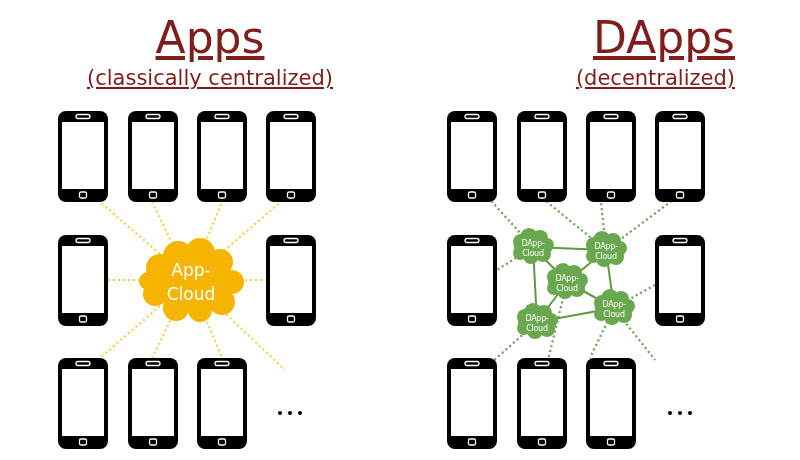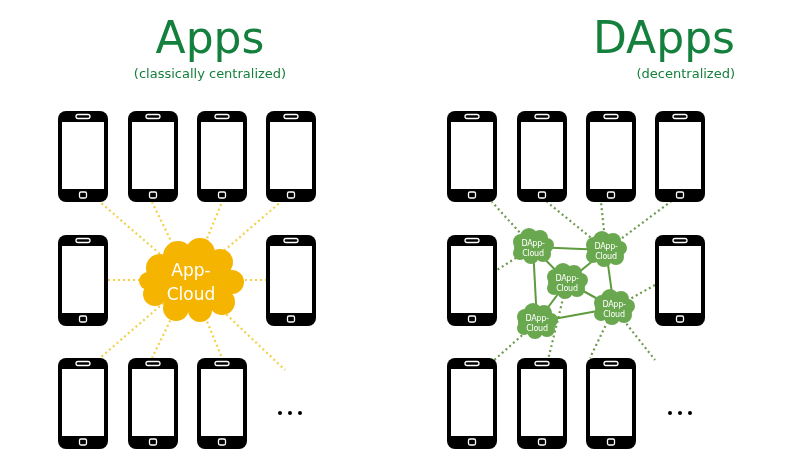--- a/index.html
+++ b/index.html
@@ -1,19 +1,19 @@
 <!DOCTYPE html>
 <html><head>
 <meta charset="utf-8">
 <style>
   html, body { margin: 0; padding: 0; background: #ffffff; }
   body { width: 800px; height: 460px; position: relative; overflow: hidden; font-family: "DejaVu Sans", "Liberation Sans", sans-serif; }
-  .title { position: absolute; text-align: center; color: #15803d; font-family: "DejaVu Sans", sans-serif; }
+  .title { position: absolute; text-align: center; color: #7f1d1d; font-family: "DejaVu Sans", sans-serif; text-decoration: underline; }
   .title-main { font-size: 44px; top: 12px; letter-spacing: 0px; }
-  .title-sub { font-size: 13px; top: 66px; }
+  .title-sub { font-size: 21px; top: 66px; }
   #left-title, #left-sub { left: 60px; width: 300px; }
   #right-title, #right-sub { left: 435px; width: 300px; text-align: right; }
   svg#diagram { position: absolute; left: 0; top: 0; }
   .cloud-text-big { font-family: "DejaVu Sans", sans-serif; font-size: 17px; fill: #ffffff; font-weight: normal; }
   .cloud-text-small { font-family: "DejaVu Sans", sans-serif; font-size: 8px; fill: #ffffff; letter-spacing: -0.3px; }
 </style>
 </head>
 <body>
 
 <div class="title title-main" id="left-title">Apps</div>

